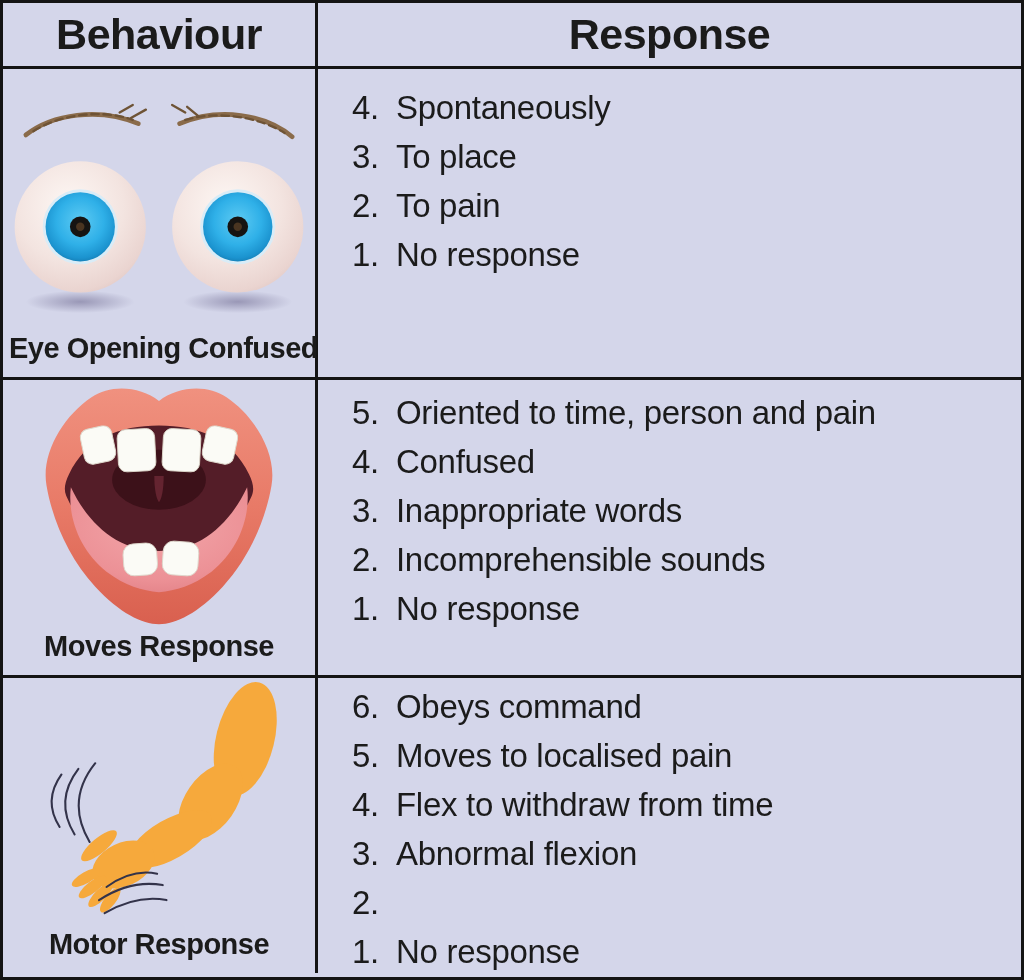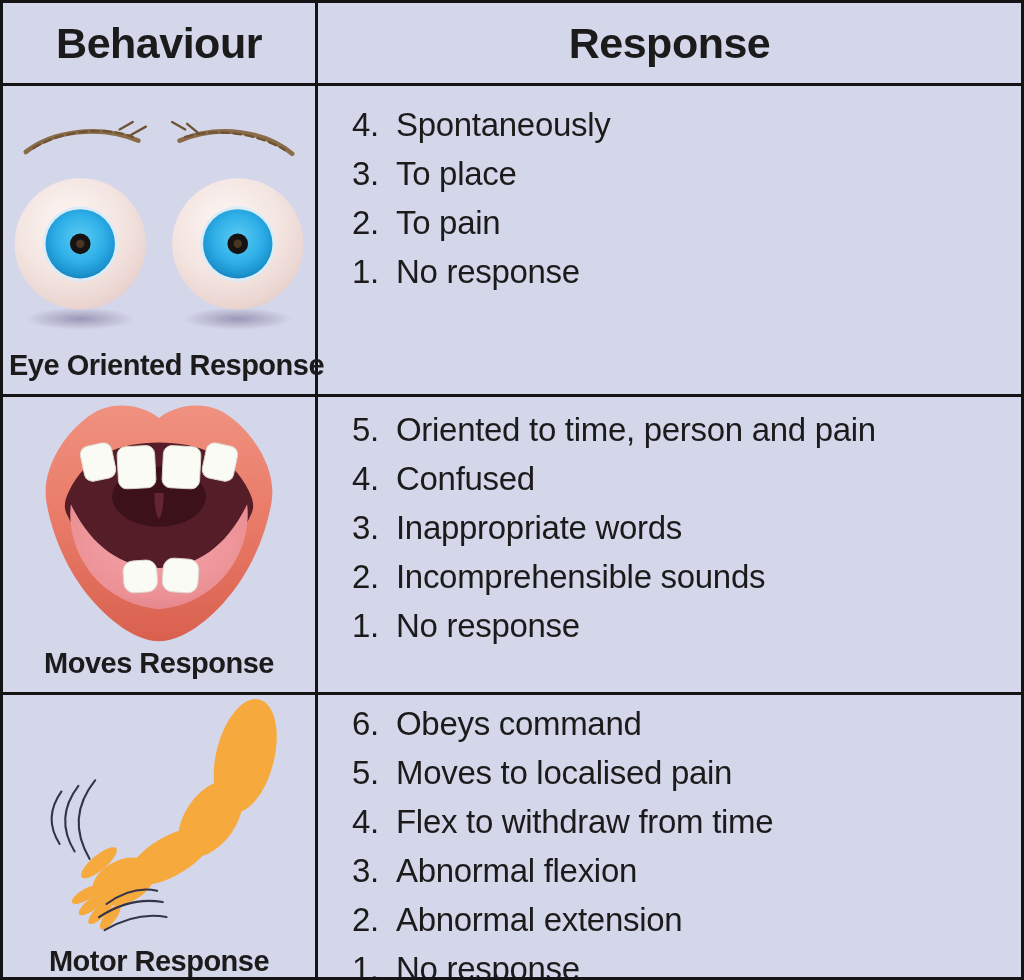--- a/index.html
+++ b/index.html
@@ -7,21 +7,21 @@
     position:relative;
     width:1024px;height:980px;
     box-sizing:border-box;
     background:var(--bg,#d4d6ea);
     border:3px solid var(--line,#141414);
     display:flex;flex-direction:column;
     font-family:"Liberation Sans",sans-serif;
     color:var(--ink,#1b1b1b);
     overflow:hidden;
   }
-  .header-row{height:80px;display:flex;flex-shrink:0;}
+  .header-row{height:63px;display:flex;flex-shrink:0;}
   .col-behaviour{width:315px;flex-shrink:0;border-right:3px solid var(--line,#141414);box-sizing:border-box;}
   .col-response{flex:1;border-radius:18px;}
   .header-cell{display:flex;align-items:center;justify-content:center;font-weight:bold;font-size:43px;letter-spacing:-0.5px;}
   #rows{flex:1;display:flex;flex-direction:column;}
   .body-row{display:flex;border-top:3px solid var(--line,#141414);box-sizing:border-box;flex-shrink:0;}
   .row-0{height:311px;}
   .row-1{height:298px;}
   .row-2{height:298px;}
   .behaviour-cell{display:flex;flex-direction:column;padding:4px 6px 10px;box-sizing:border-box;}
   .illustration{flex:1;position:relative;}
@@ -93,21 +93,21 @@
     <g>
       <ellipse cx="244" cy="232" rx="58" ry="12" fill="url(#shadG)"></ellipse>
       <circle cx="244" cy="152" r="70" fill="url(#scleraG)"></circle>
       <circle cx="244" cy="152" r="40" fill="#d9ecf7"></circle>
       <circle cx="244" cy="152" r="37" fill="url(#irisG)"></circle>
       <circle cx="244" cy="152" r="11" fill="#161412"></circle>
       <circle cx="244" cy="152" r="4.5" fill="#4a3521"></circle>
     </g>
   </svg>
 </div>
-      <div class="behaviour-label">Eye Oriented Response</div>
+      <div class="behaviour-label">Eye Opening Confused</div>
     </div>
     <div class="response-cell col-response">
       <ol class="response-list">
             <li>
               <span class="score">4.</span>
               <span class="txt">Spontaneously</span>
             </li>
             <li>
               <span class="score">3.</span>
               <span class="txt">To place</span>
@@ -231,21 +231,20 @@
             <li>
               <span class="score">4.</span>
               <span class="txt">Flex to withdraw from time</span>
             </li>
             <li>
               <span class="score">3.</span>
               <span class="txt">Abnormal flexion</span>
             </li>
             <li>
               <span class="score">2.</span>
-              <span class="txt">Abnormal extension</span>
             </li>
             <li>
               <span class="score">1.</span>
               <span class="txt">No response</span>
             </li>
           </ol>
     </div>
   </div>
 </div>
 </div>

